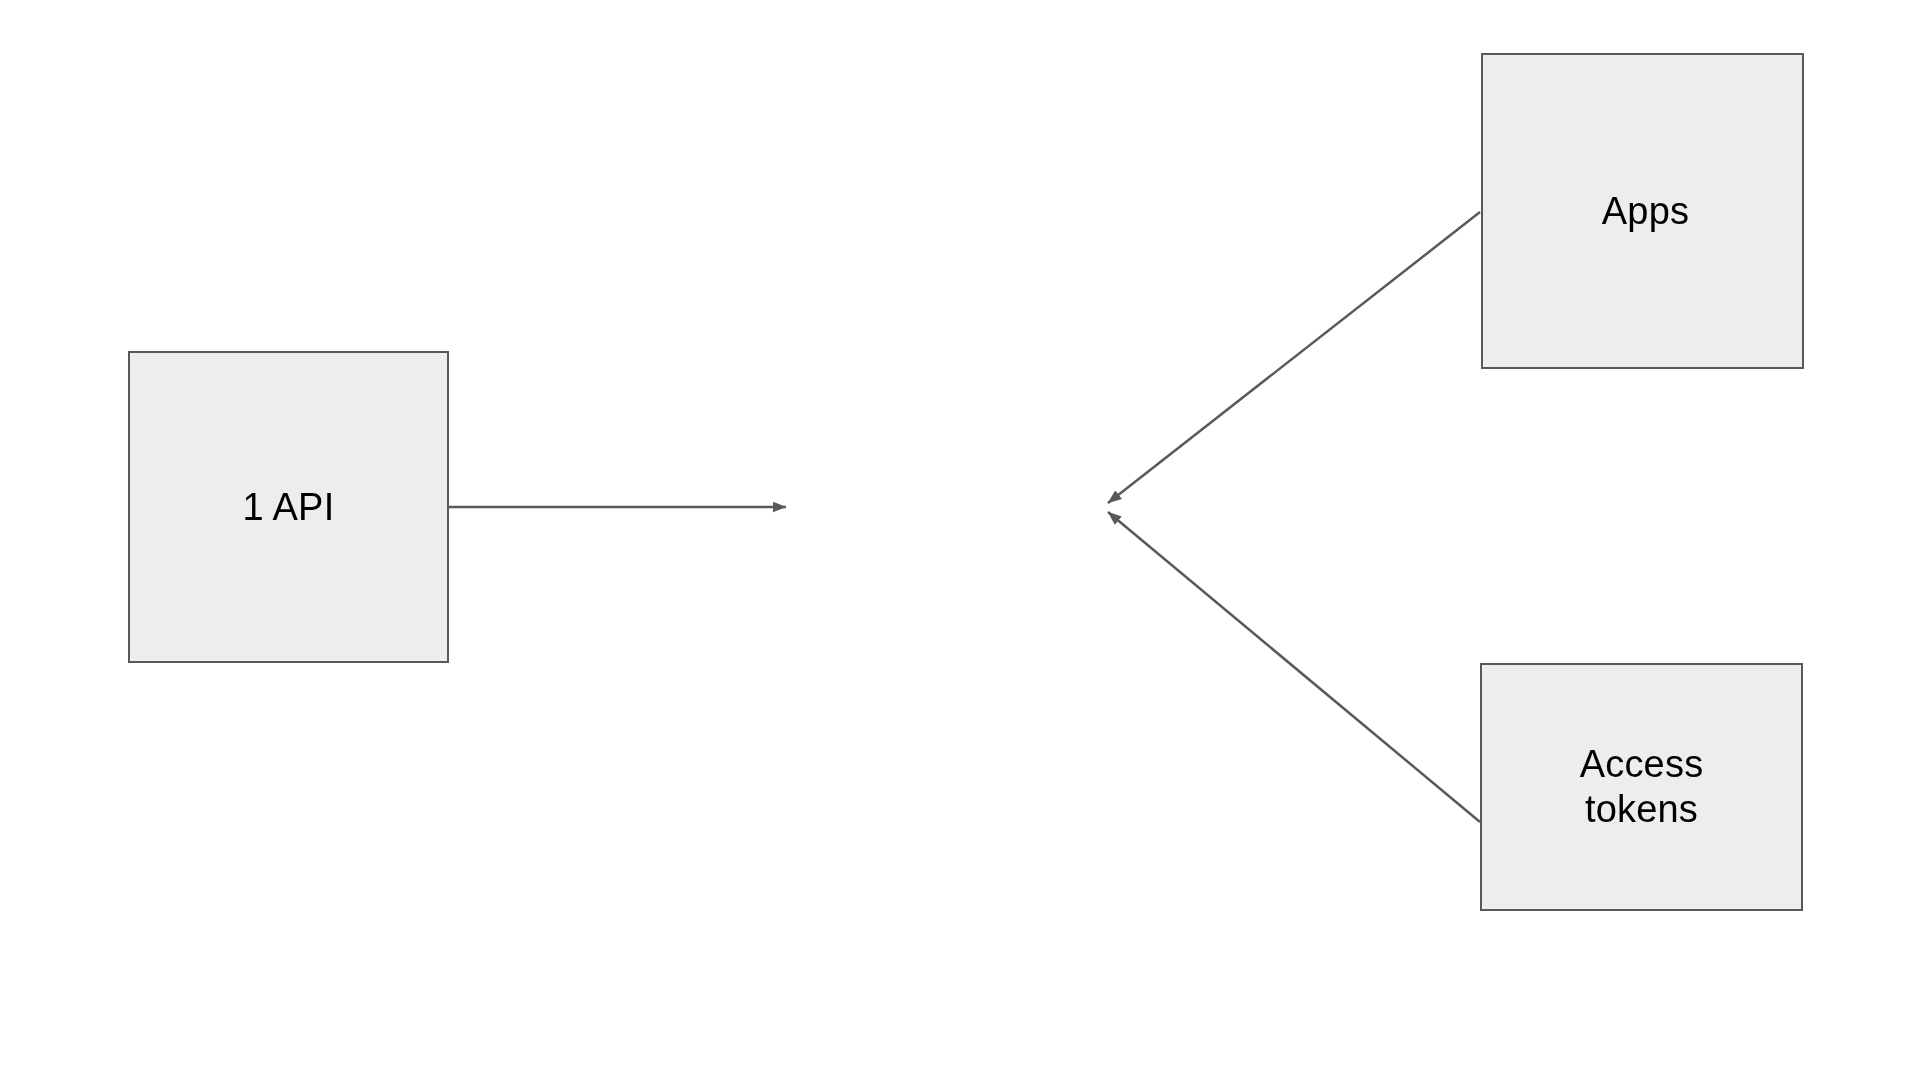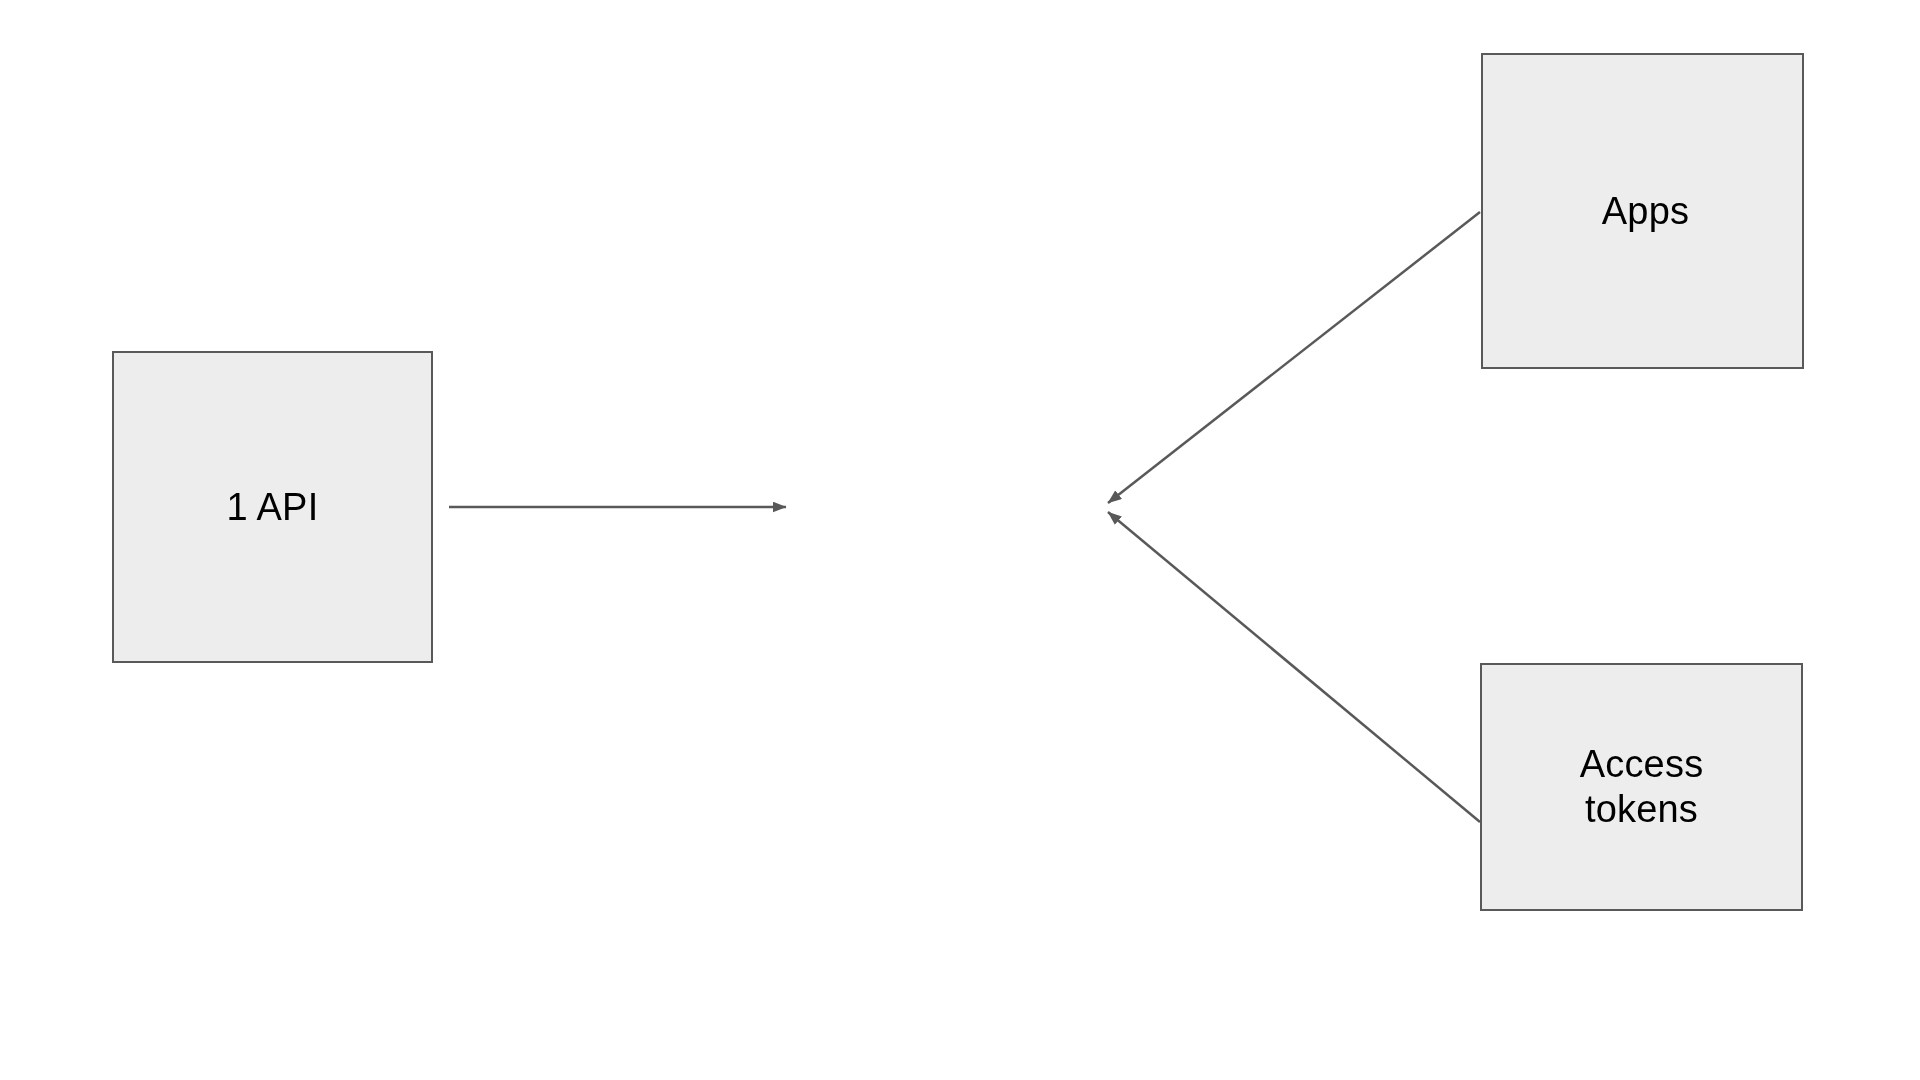--- a/index.html
+++ b/index.html
@@ -46,21 +46,21 @@
     <defs>
       <marker id="arrowhead" markerUnits="userSpaceOnUse" markerWidth="15" markerHeight="11" refX="13.5" refY="5.5" orient="auto">
         <path d="M0,0 L14,5.5 L0,11 Z" fill="#595959"></path>
       </marker>
     </defs>
     <line stroke="#595959" stroke-width="2.5" marker-end="url(#arrowhead)" x1="449" y1="507" x2="786" y2="507"></line>
     <line stroke="#595959" stroke-width="2.5" marker-end="url(#arrowhead)" x1="1480" y1="212" x2="1108" y2="503"></line>
     <line stroke="#595959" stroke-width="2.5" marker-end="url(#arrowhead)" x1="1480" y1="822" x2="1108" y2="512"></line>
   </svg>
 
-  <div class="node" style="left: 112px; top: 351px; width: 321px; height: 312px;">
+  <div class="node" style="left: 128px; top: 351px; width: 321px; height: 312px;">
     <span class="node-label">1 API</span>
   </div>
 
 
   <div class="node" style="left: 1481px; top: 53px; width: 323px; height: 316px; padding-left: 6px;">
     <span class="node-label">Apps</span>
   </div>
 
   <div class="node" style="left: 1480px; top: 663px; width: 323px; height: 248px;">
     <span class="node-label">Access

